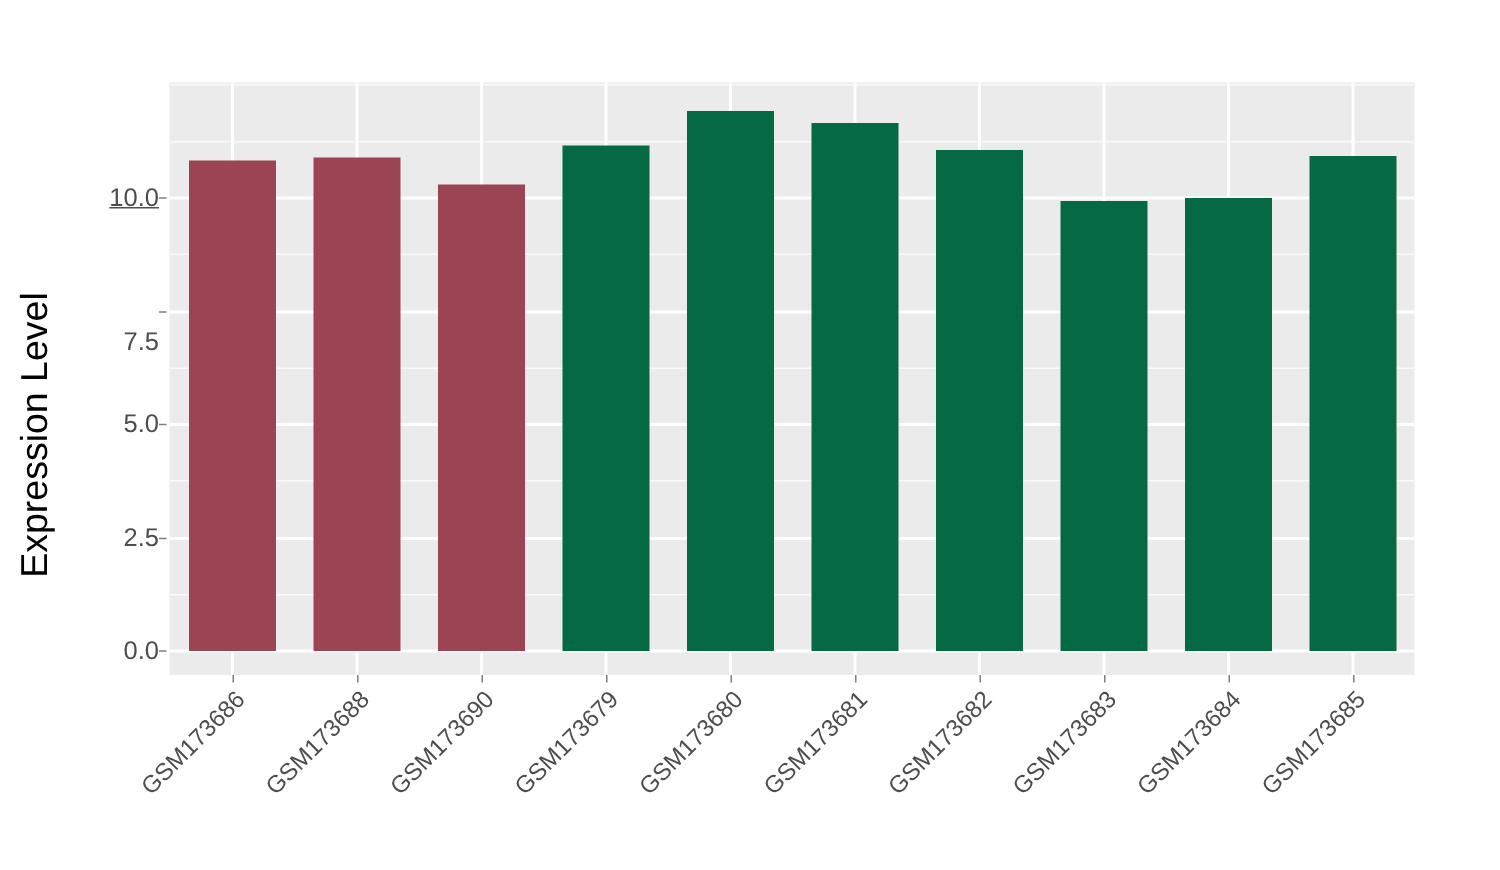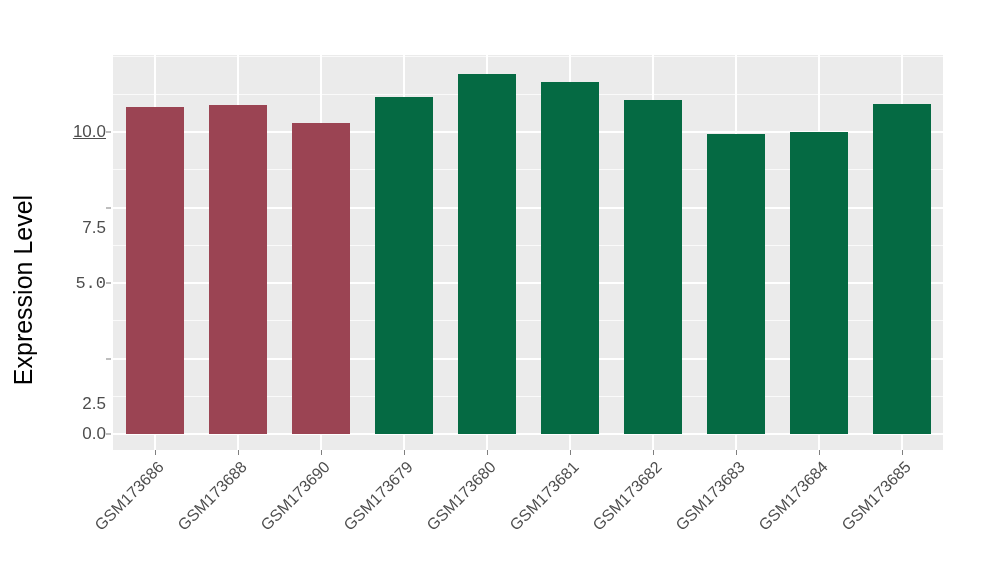--- a/index.html
+++ b/index.html
@@ -116,22 +116,22 @@
 </style>
 </head>
 <body>
 
 <div id="chart-root">
 
   <div class="y-axis-title">Expression Level</div>
 
   <div class="y-ticks-col" id="y-ticks">
       <div class="y-tick-label" style="top: 434px;">0.0</div>
-      <div class="y-tick-label" style="top: 358.5px; margin-top: 45px;">2.5</div>
-      <div class="y-tick-label" style="top: 283px; font-family: Liberation Mono, monospace;">5.0</div>
+      <div class="y-tick-label" style="top: 358.5px;">2.5</div>
+      <div class="y-tick-label" style="top: 283px;">5.0</div>
       <div class="y-tick-label" style="top: 207.5px; margin-top: 20px;">7.5</div>
       <div class="y-tick-label" style="top: 132px; text-decoration: underline;">10.0</div>
     </div>
 
   <div class="panel" id="panel">
       <div class="grid-minor-h" style="top: 340.75px;"></div>
       <div class="grid-minor-h" style="top: 265.25px;"></div>
       <div class="grid-minor-h" style="top: 189.75px;"></div>
       <div class="grid-minor-h" style="top: 114.25px;"></div>
       <div class="grid-minor-h" style="top: 38.75px;"></div>

